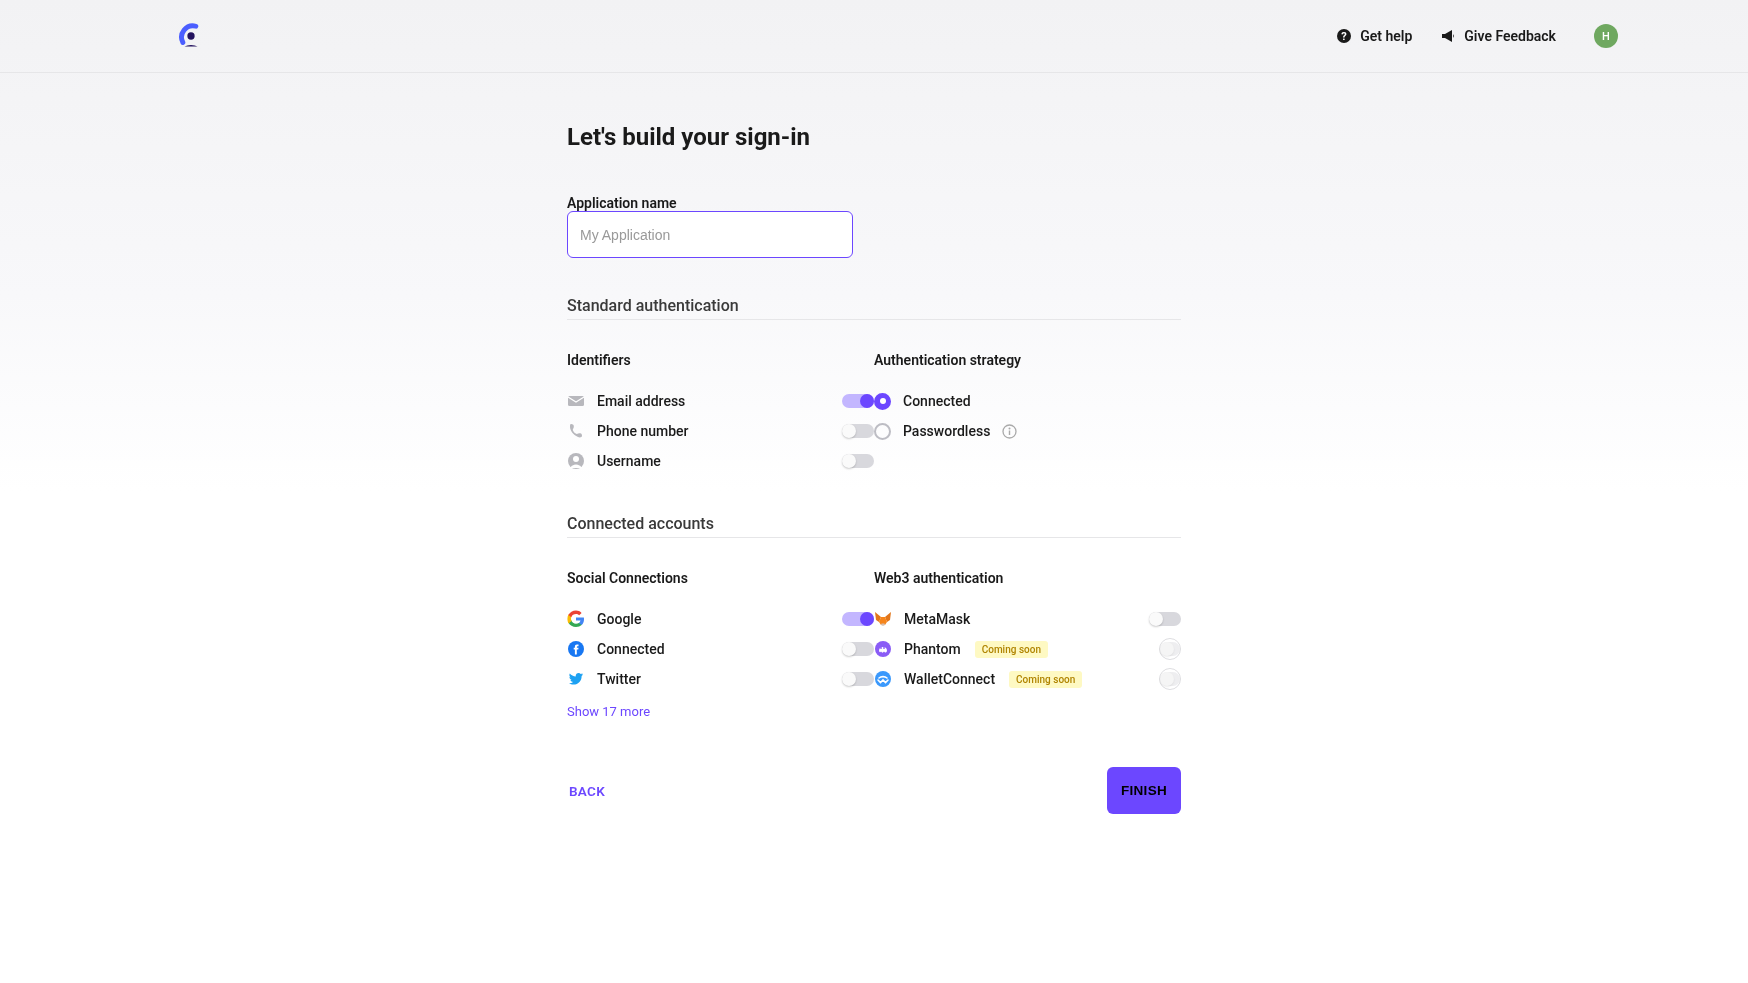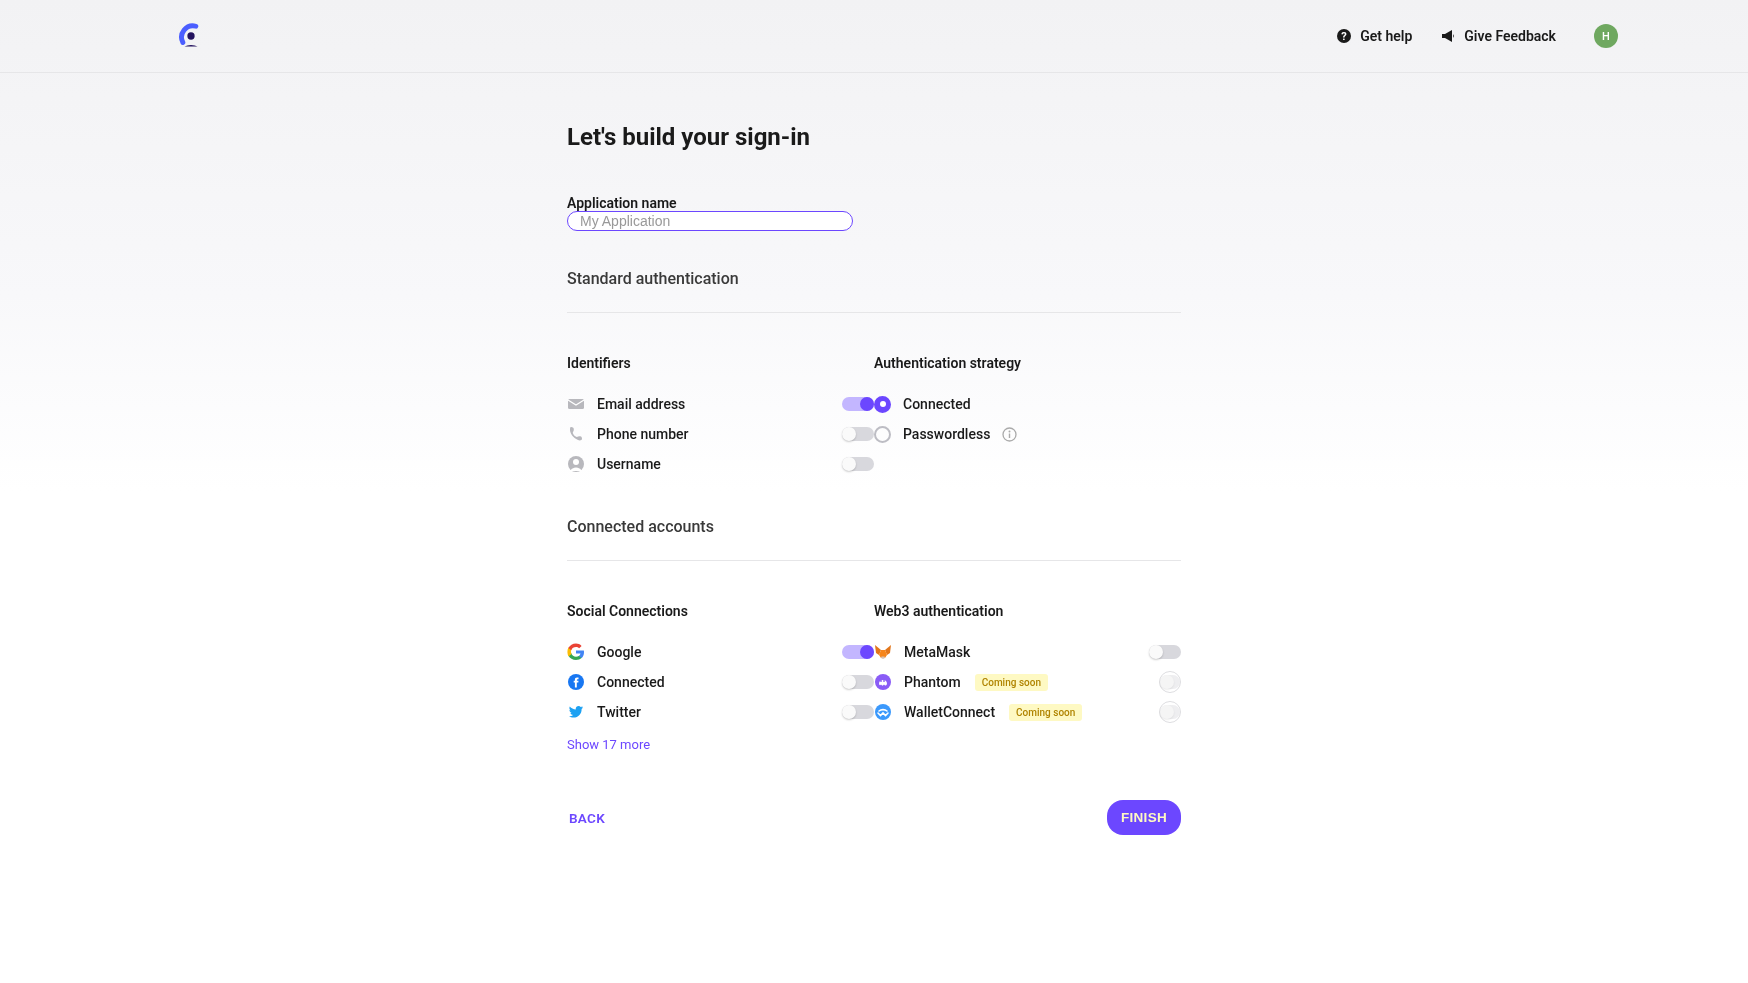--- a/index.html
+++ b/index.html
@@ -64,40 +64,40 @@
     font-weight: 700;
     margin-bottom: 44px;
   }
   .field-label {
     font-size: 14px;
     font-weight: 600;
     display: block;
   }
   .text-input {
     width: 286px;
-    height: 20px;
+    height: 47px;
     border: 1px solid #6c47ff;
-    border-radius: 14px;
+    border-radius: 6px;
     padding: 0 12px;
     font-size: 14px;
     outline: none;
     background: #fff;
   }
   .text-input::placeholder { color: #999; }
   .section-title {
     font-size: 16px;
     font-weight: 500;
     color: #3a3a3a;
     margin-top: 38px;
-    padding-bottom: 24px;
+    padding-bottom: 4px;
     border-bottom: 1px solid #e6e6e8;
   }
   .two-col {
     display: flex;
-    margin-top: 42px;
+    margin-top: 32px;
     justify-content: space-between;
   }
   .col { flex: 1; }
   .col-title {
     font-size: 14px;
     font-weight: 600;
     margin-bottom: 18px;
   }
   .row {
     display: flex;
@@ -192,26 +192,26 @@
   .btn-back {
     color: #6c47ff;
     font-size: 13.5px;
     font-weight: 600;
     letter-spacing: .3px;
     cursor: pointer;
     padding: 4px 2px;
   }
   .btn-finish {
     background: #6c47ff;
-    color: #fef9c3;
+    color: #000000;
     font-size: 13.5px;
     font-weight: 600;
     letter-spacing: .3px;
-    padding: 10px 14px;
-    border-radius: 16px;
+    padding: 16px 14px;
+    border-radius: 6px;
     border: none;
     cursor: pointer;
   }
 </style>
 </head>
 <body>
 
 <div class="header">
   <div class="logo">
     <svg viewBox="0 0 32 32" width="26" height="30">

